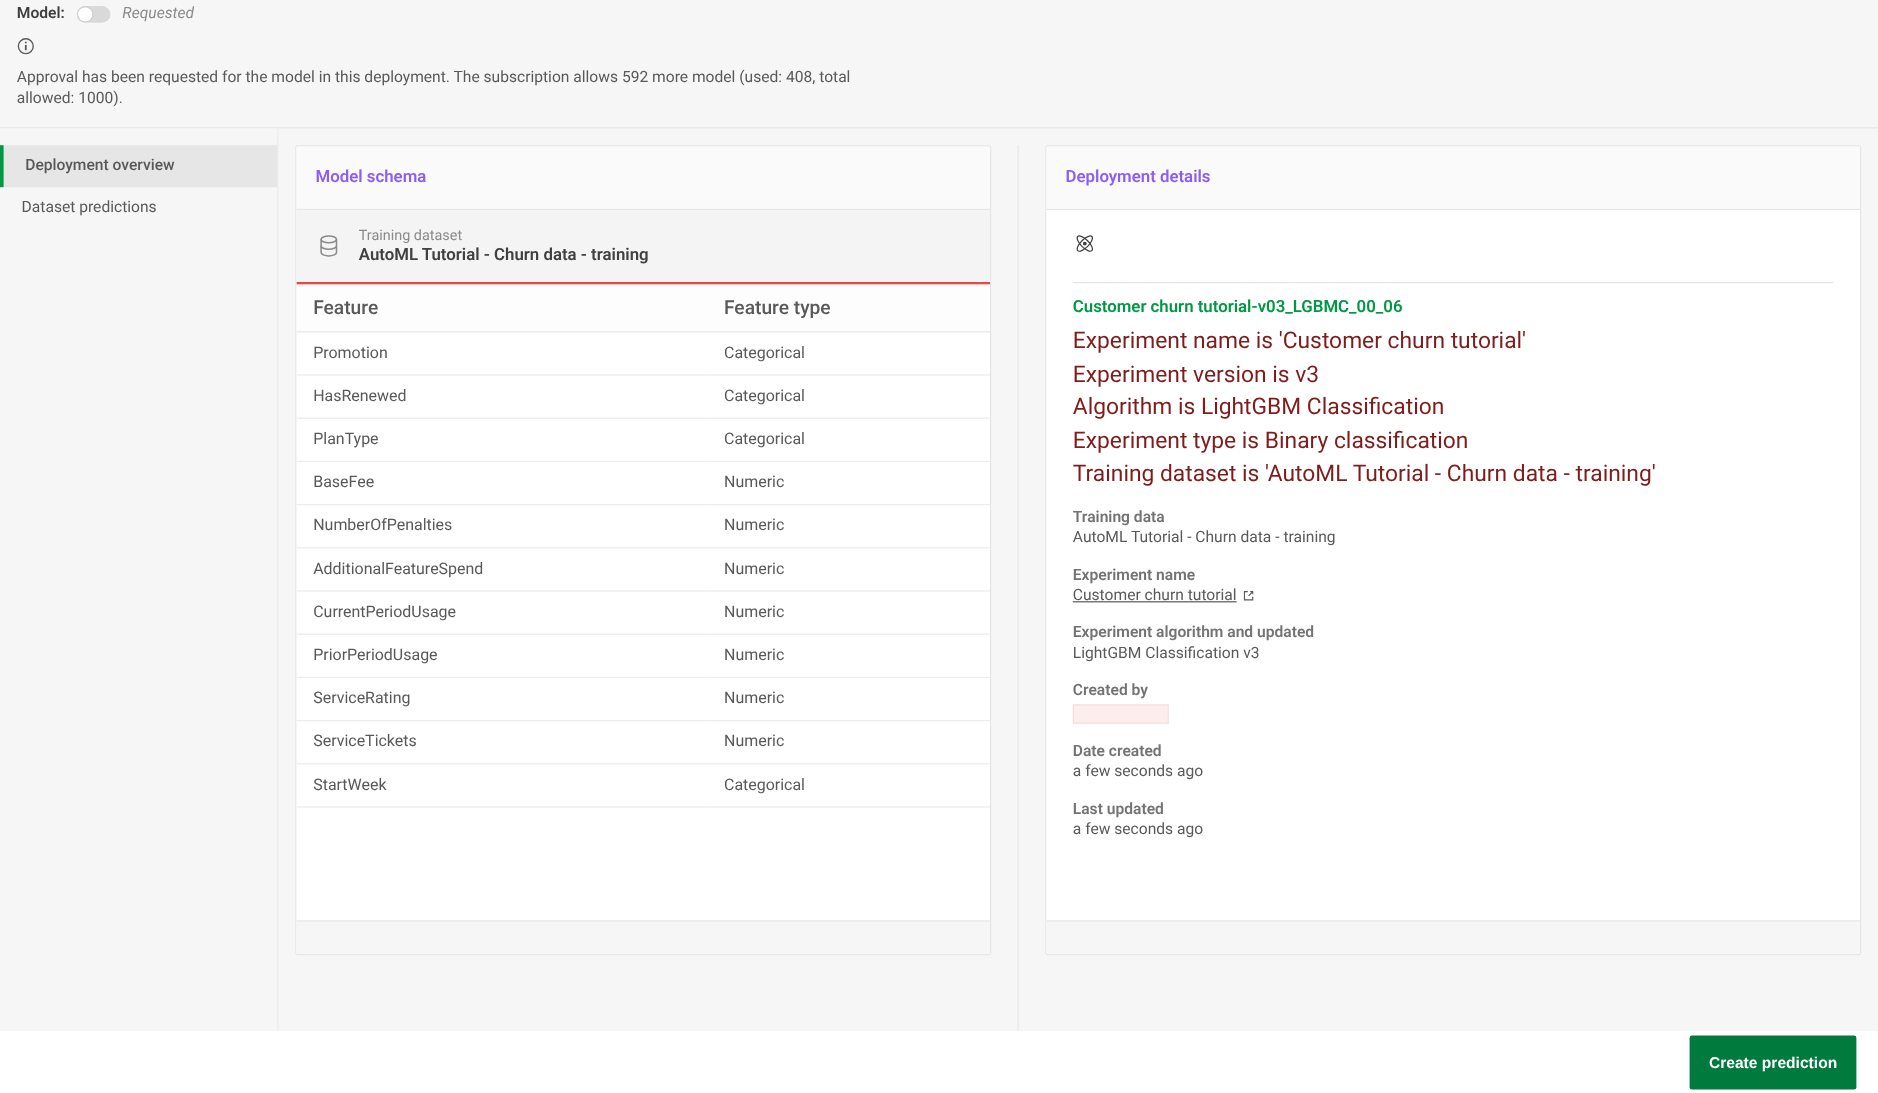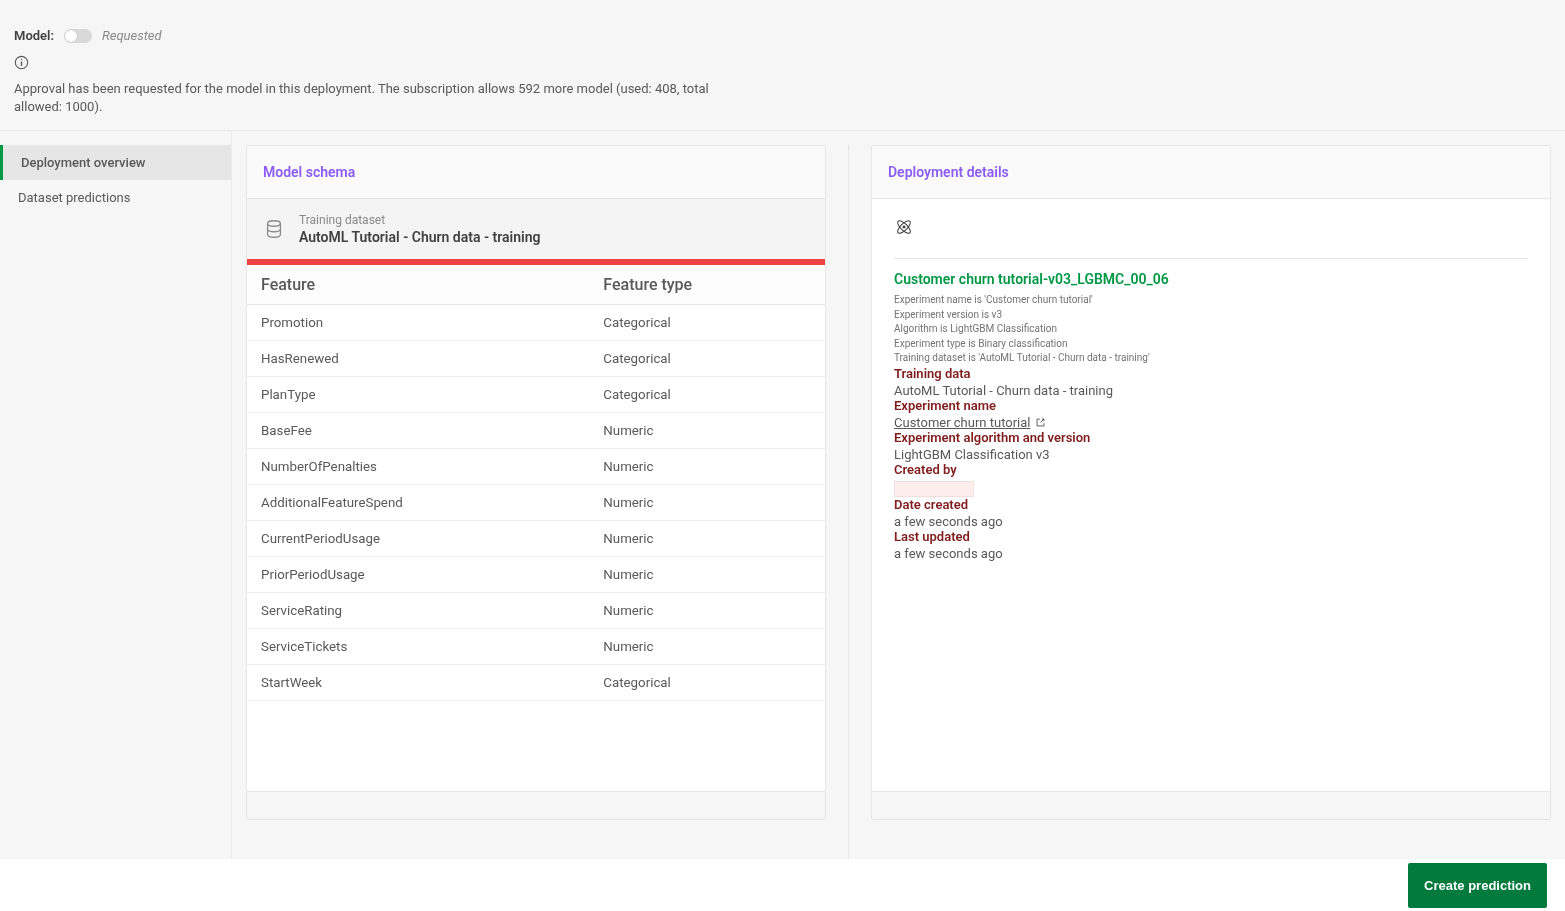--- a/index.html
+++ b/index.html
@@ -4,21 +4,21 @@
 <style>
   * { box-sizing: border-box; margin: 0; padding: 0; }
   html, body { height: 100%; }
   body {
     font-family: -apple-system, BlinkMacSystemFont, "Segoe UI", Roboto, "Helvetica Neue", Arial, sans-serif;
     font-size: 13px;
     color: #404040;
     background: #f6f6f6;
   }
   .topbar {
-    padding: 28px 14px 14px 14px;
+    padding: 4px 14px 14px 14px;
     border-bottom: 1px solid #e6e6e6;
   }
   .toprow {
     display: flex;
     align-items: center;
     gap: 10px;
     margin-bottom: 10px;
   }
   .toprow .label {
     font-weight: 600;
@@ -120,21 +120,21 @@
     background: #fafafa;
     border-bottom: 1px solid #e6e6e6;
     font-size: 14px;
   }
   .card-subheader {
     display: flex;
     align-items: center;
     gap: 14px;
     padding: 14px 16px;
     background: #f4f4f4;
-    border-bottom: 6px solid #ef4444;
+    border-bottom: 2px solid #ef4444;
   }
   .card-sub-label {
     color: #8a8a8a;
     font-size: 12px;
     margin-bottom: 2px;
   }
   .card-sub-value {
     font-weight: 600;
     color: #404040;
     font-size: 14px;
@@ -183,27 +183,28 @@
     border-top: 1px solid #e6e6e6;
     margin-bottom: 12px;
   }
   .model-name {
     color: #009845;
     font-weight: 600;
     font-size: 14px;
     margin-bottom: 6px;
   }
   .details-line {
+    color: #7f1d1d;
+    font-size: 19px;
+    line-height: 1.45;
+  }
+  .details-section-label {
+    font-weight: 600;
     color: #737373;
-    font-size: 10px;
-    line-height: 1.45;
-  }
-  .details-section-label {
-    font-weight: 600;
-    color: #7f1d1d;
+    margin-top: 16px;
     font-size: 13px;
   }
   .details-section-value {
     color: #595959;
     font-size: 13px;
     margin-top: 2px;
   }
   .exp-link {
     color: #595959;
     text-decoration: underline;
@@ -388,21 +389,21 @@
           <a href="#" class="exp-link">
             <span>Customer churn tutorial</span>
             <svg width="11" height="11" viewBox="0 0 16 16" fill="none" stroke="#595959" stroke-width="1.4">
               <path d="M7 3 L3 3 L3 13 L13 13 L13 9"></path>
               <path d="M10 3 L13 3 L13 6"></path>
               <path d="M13 3 L8 8"></path>
             </svg>
           </a>
         </div>
 
-        <div class="details-section-label">Experiment algorithm and version</div>
+        <div class="details-section-label">Experiment algorithm and updated</div>
         <div class="details-section-value">LightGBM Classification v3</div>
 
         <div class="details-section-label">Created by</div>
         <div class="created-by-box"></div>
 
         <div class="details-section-label">Date created</div>
         <div class="details-section-value">a few seconds ago</div>
 
         <div class="details-section-label">Last updated</div>
         <div class="details-section-value">a few seconds ago</div>

